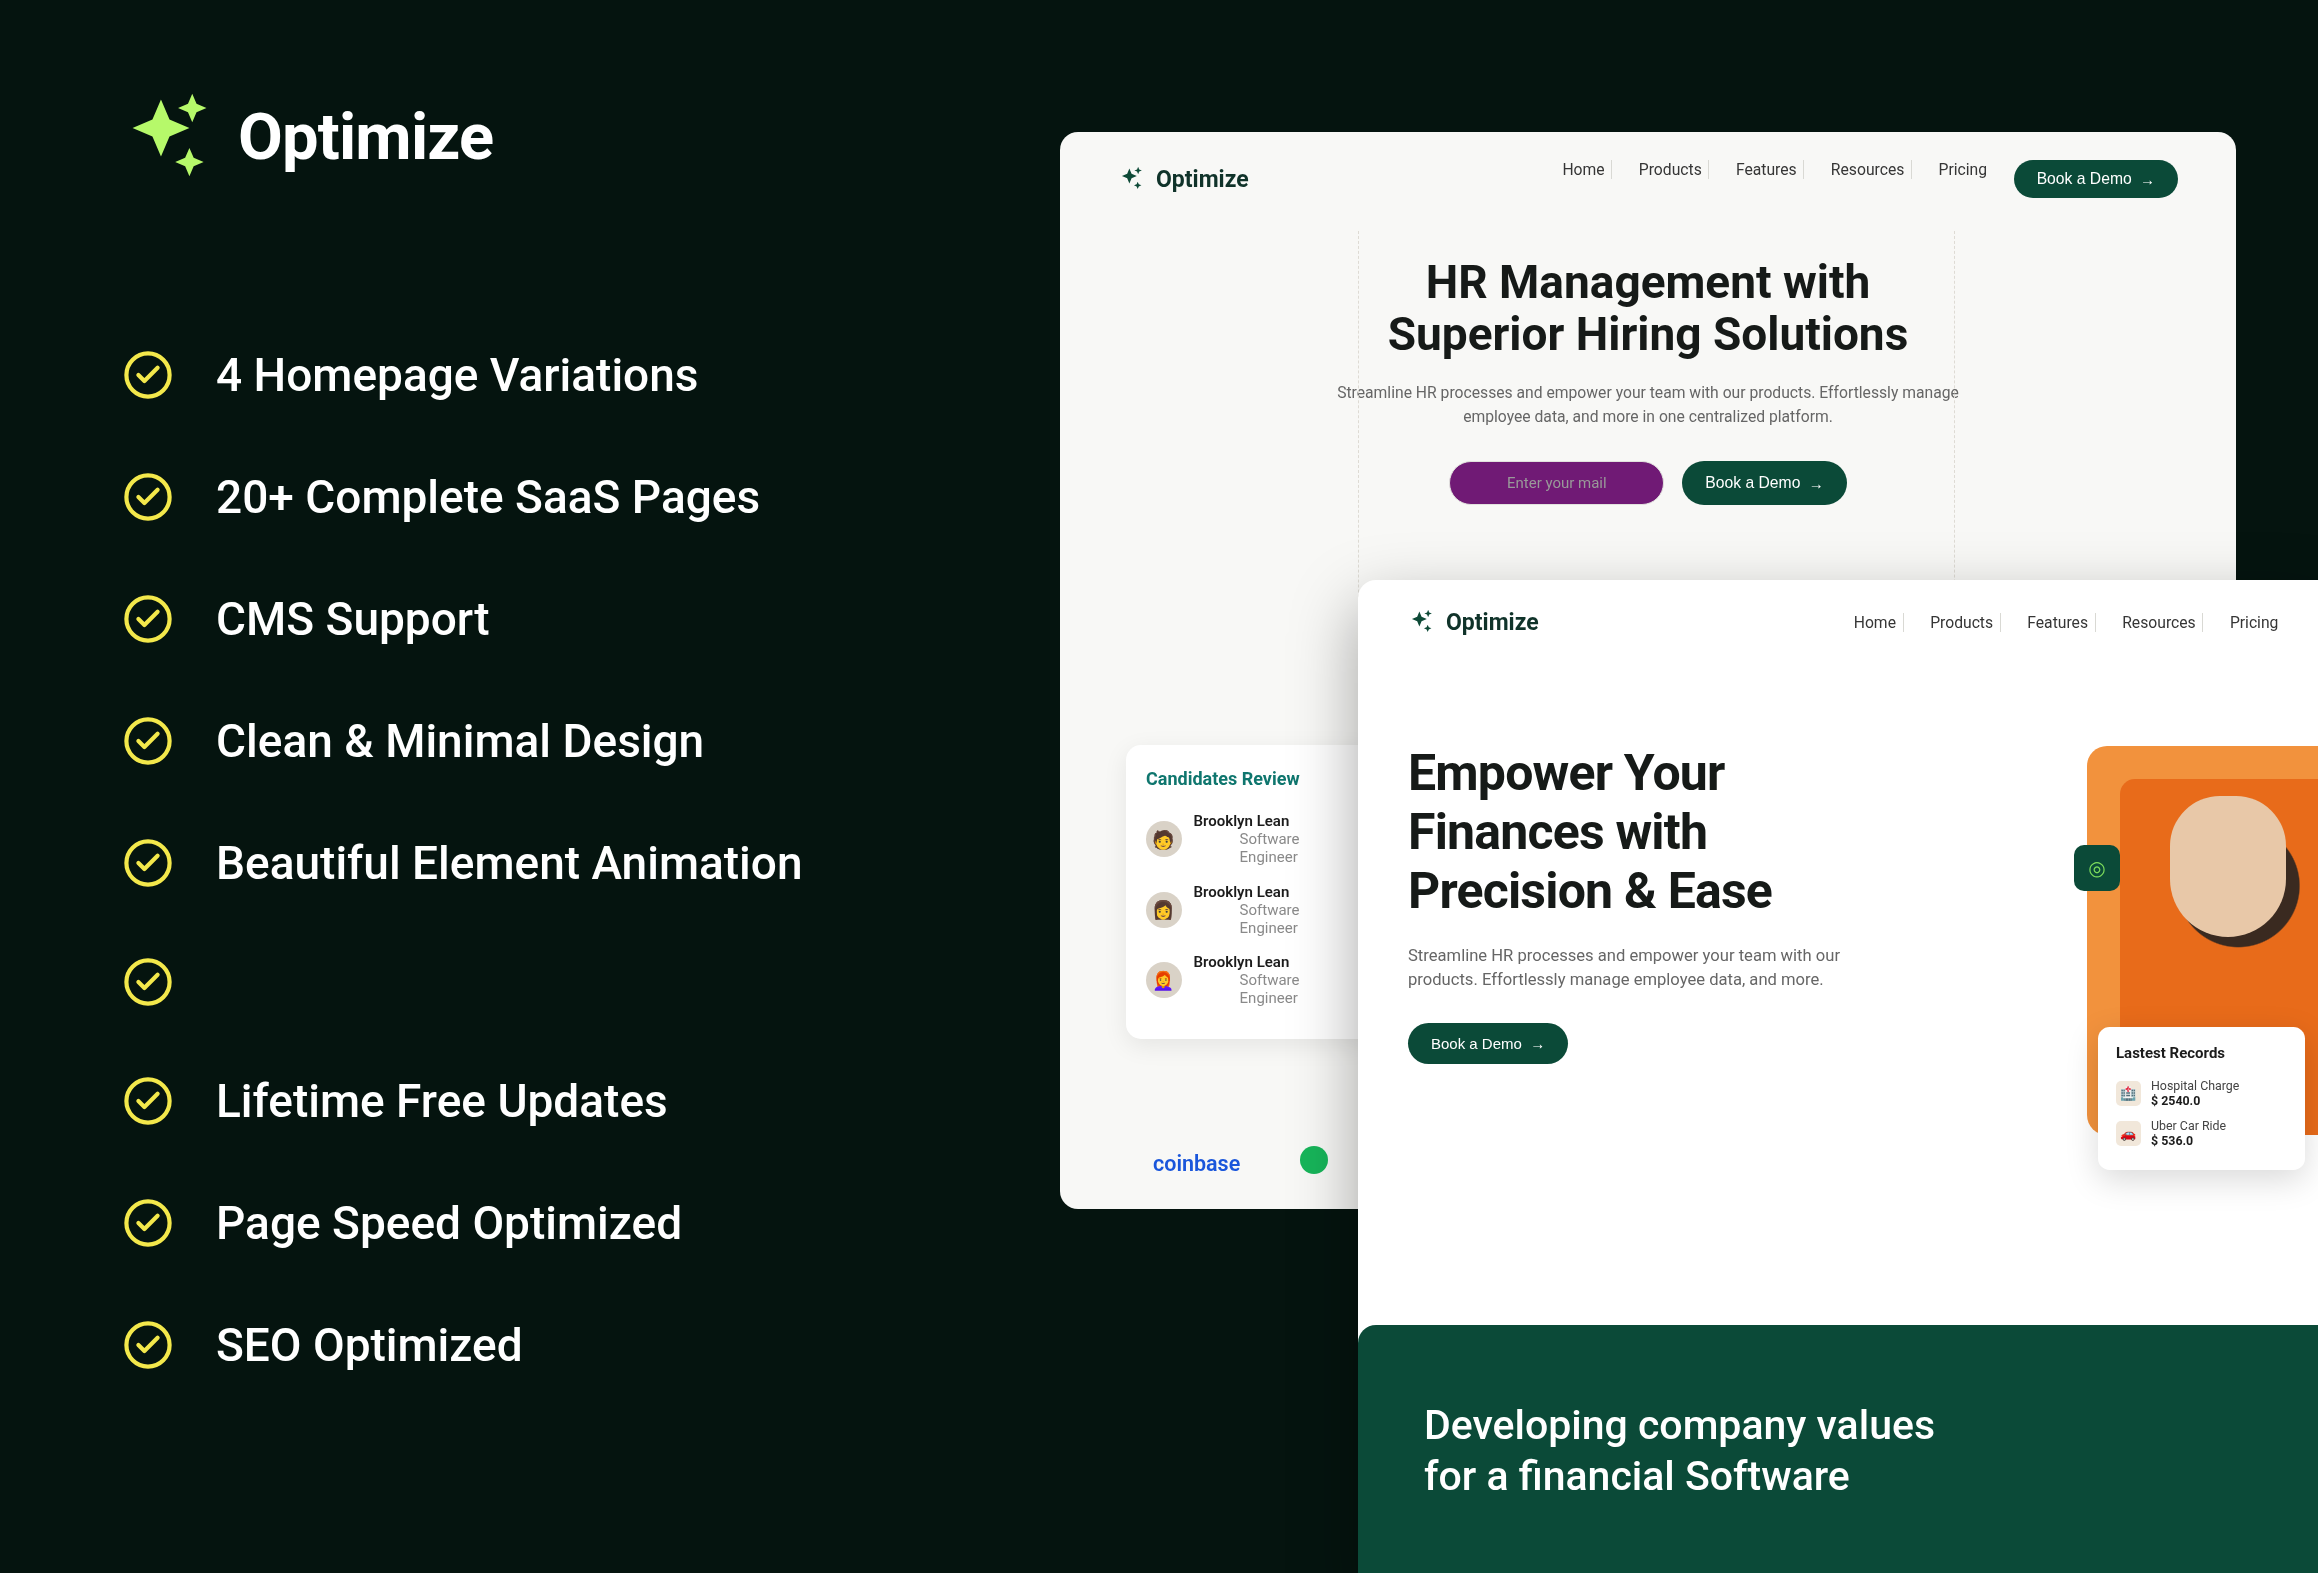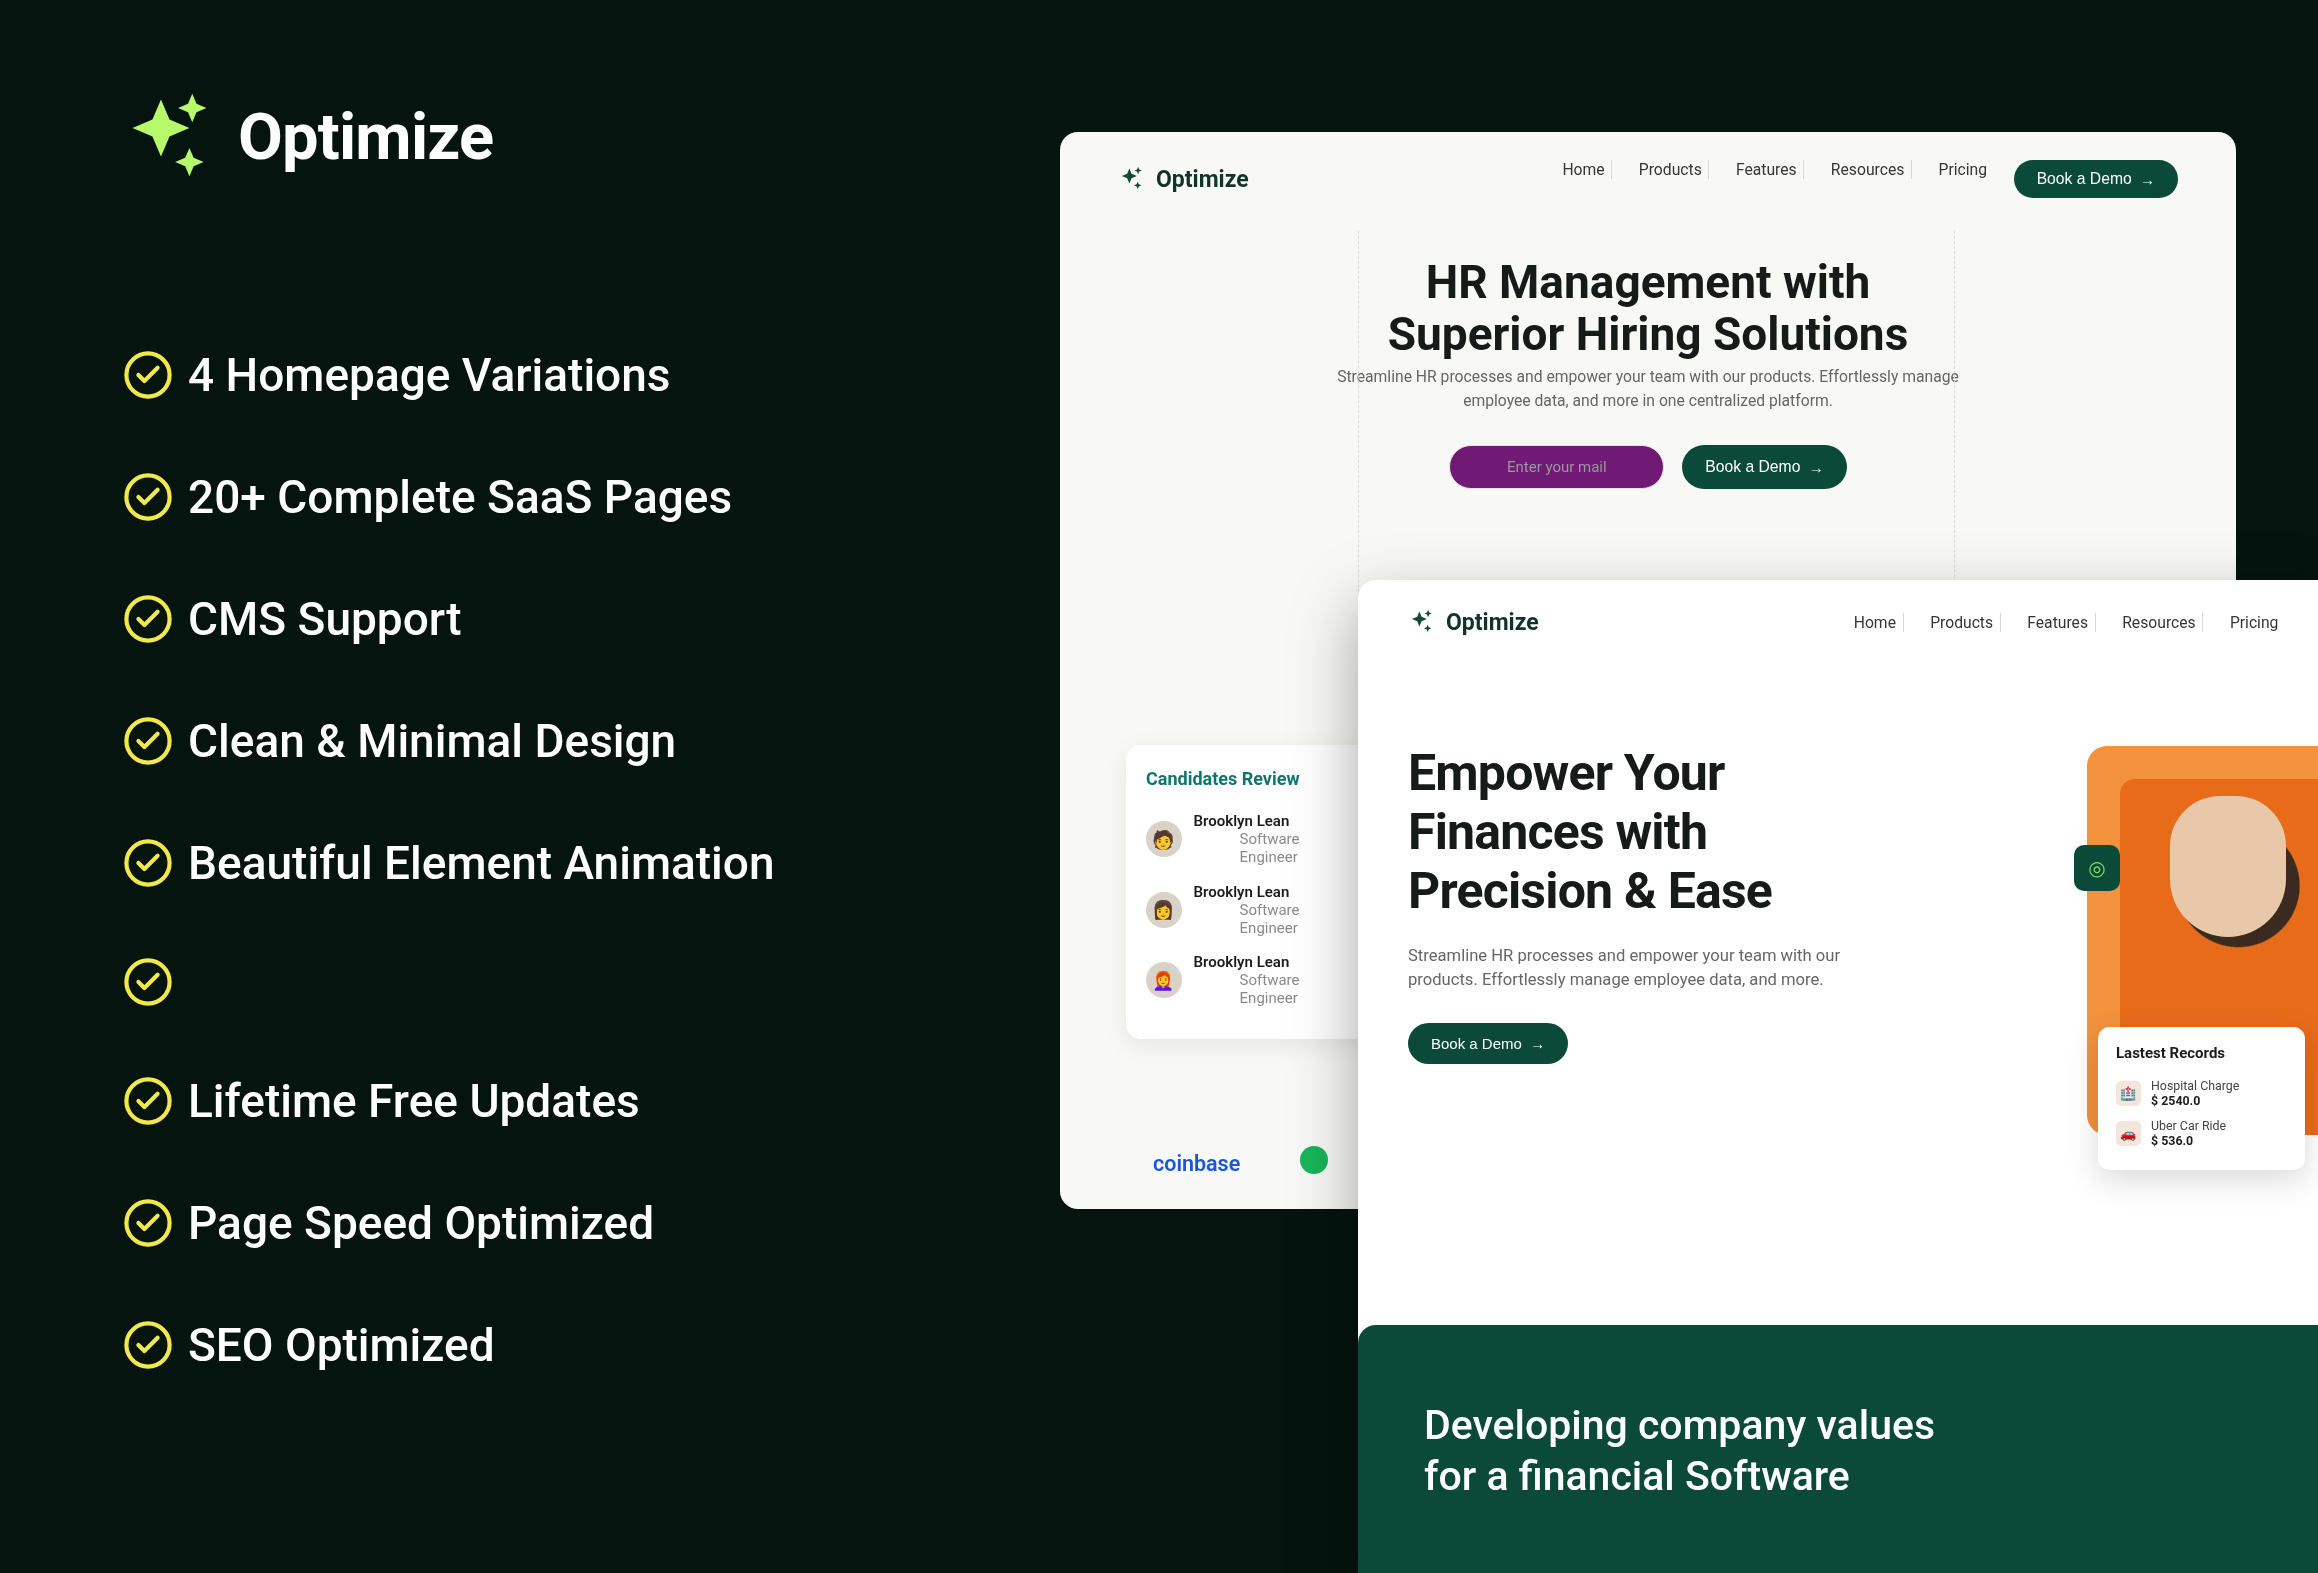--- a/index.html
+++ b/index.html
@@ -41,21 +41,21 @@
   }
   .features-list {
     margin-top: 166px;
     display: flex;
     flex-direction: column;
     gap: 68px;
   }
   .feature-row {
     display: flex;
     align-items: center;
-    gap: 16px;
+    gap: 44px;
   }
   .check-circle {
     width: 48px;
     height: 48px;
     flex-shrink: 0;
   }
   .feature-text {
     color: #ffffff;
     font-size: 46px;
     font-weight: 500;
@@ -115,21 +115,21 @@
 
   .hero-a {
     padding: 41px 91px 33px;
     text-align: center;
   }
   .hero-a h1 {
     font-size: 46px;
     font-weight: 700;
     color: #161a18;
     line-height: 1.15;
-    margin-bottom: 4px;
+    margin-bottom: 20px;
   }
   .hero-a p {
     font-size: 15.7px;
     color: #666;
     line-height: 1.5;
     max-width: 629px;
     margin: 0 auto;
   }
   .mail-row {
     display: flex;

